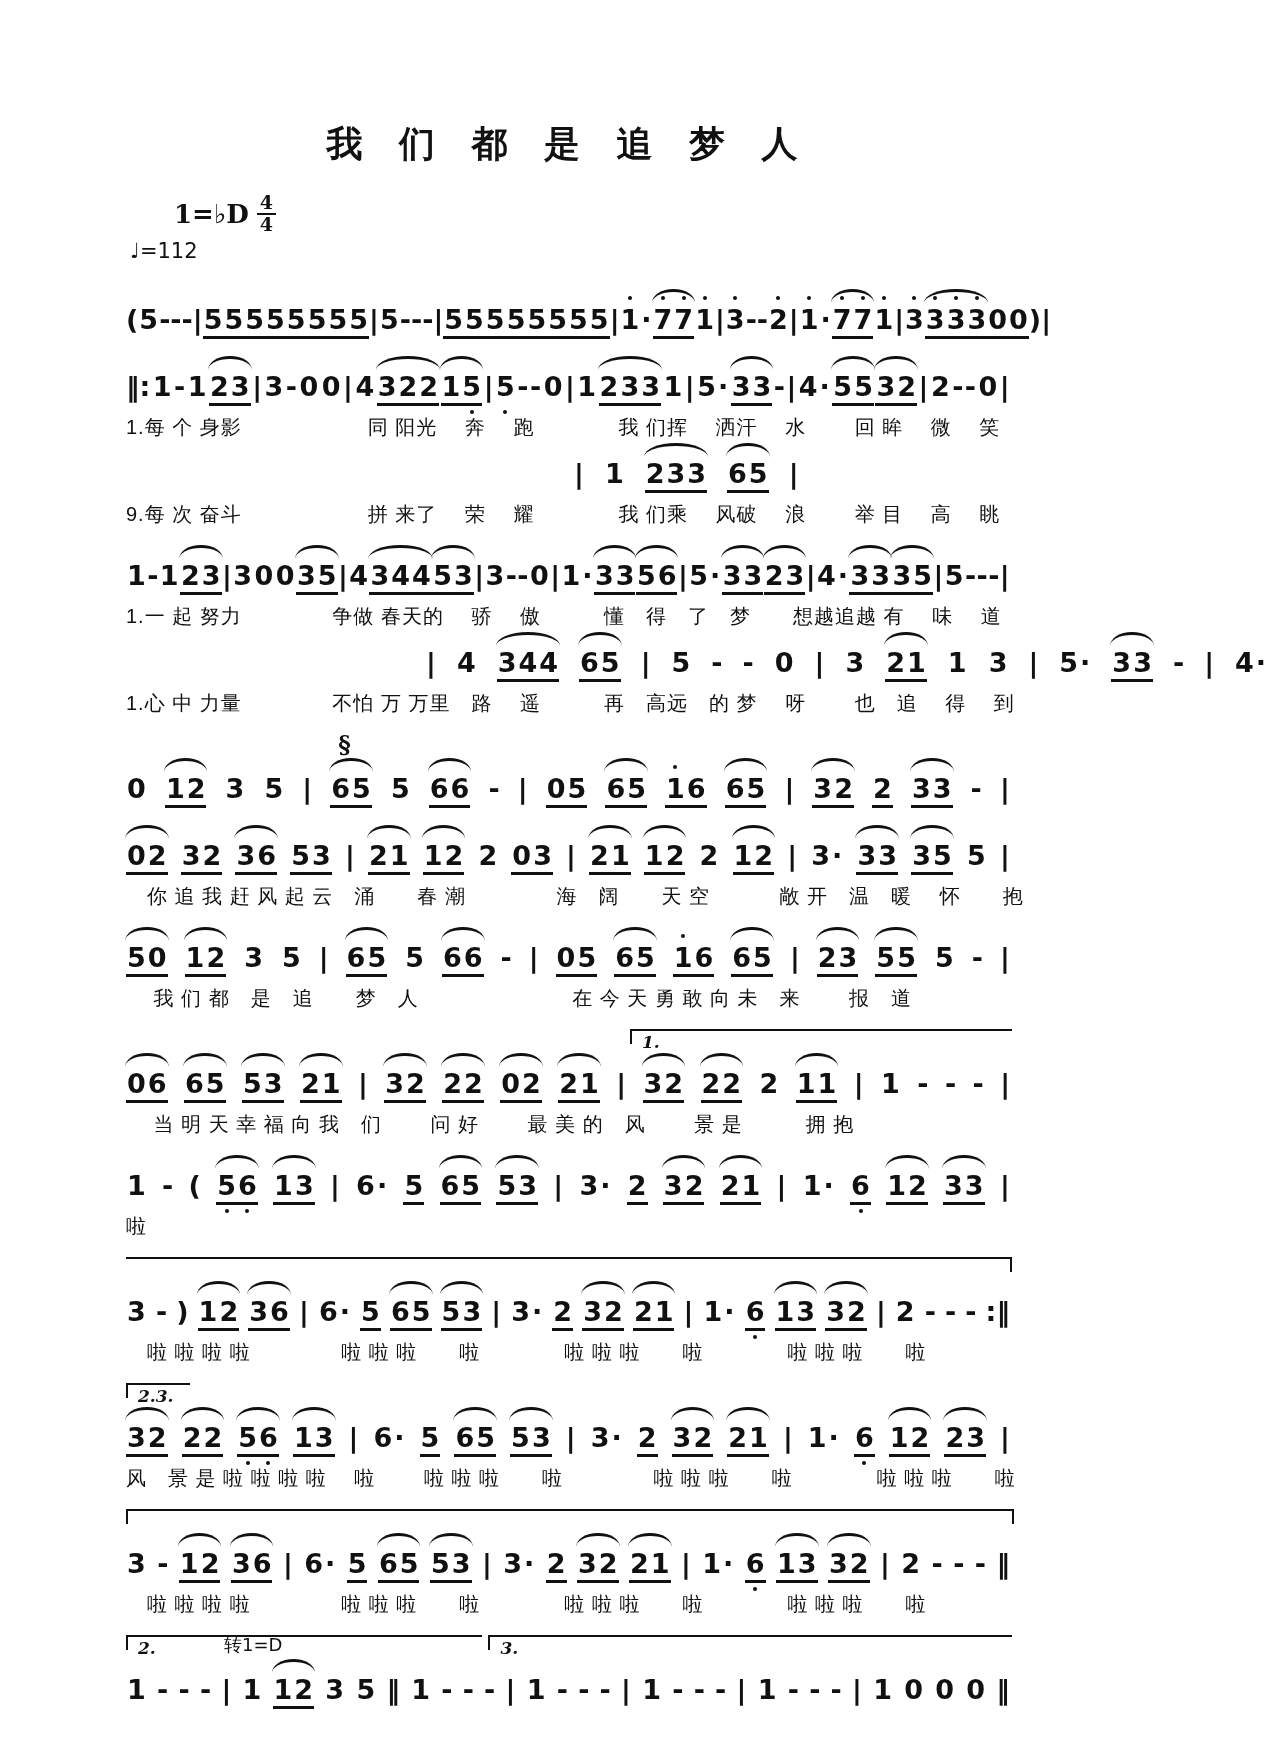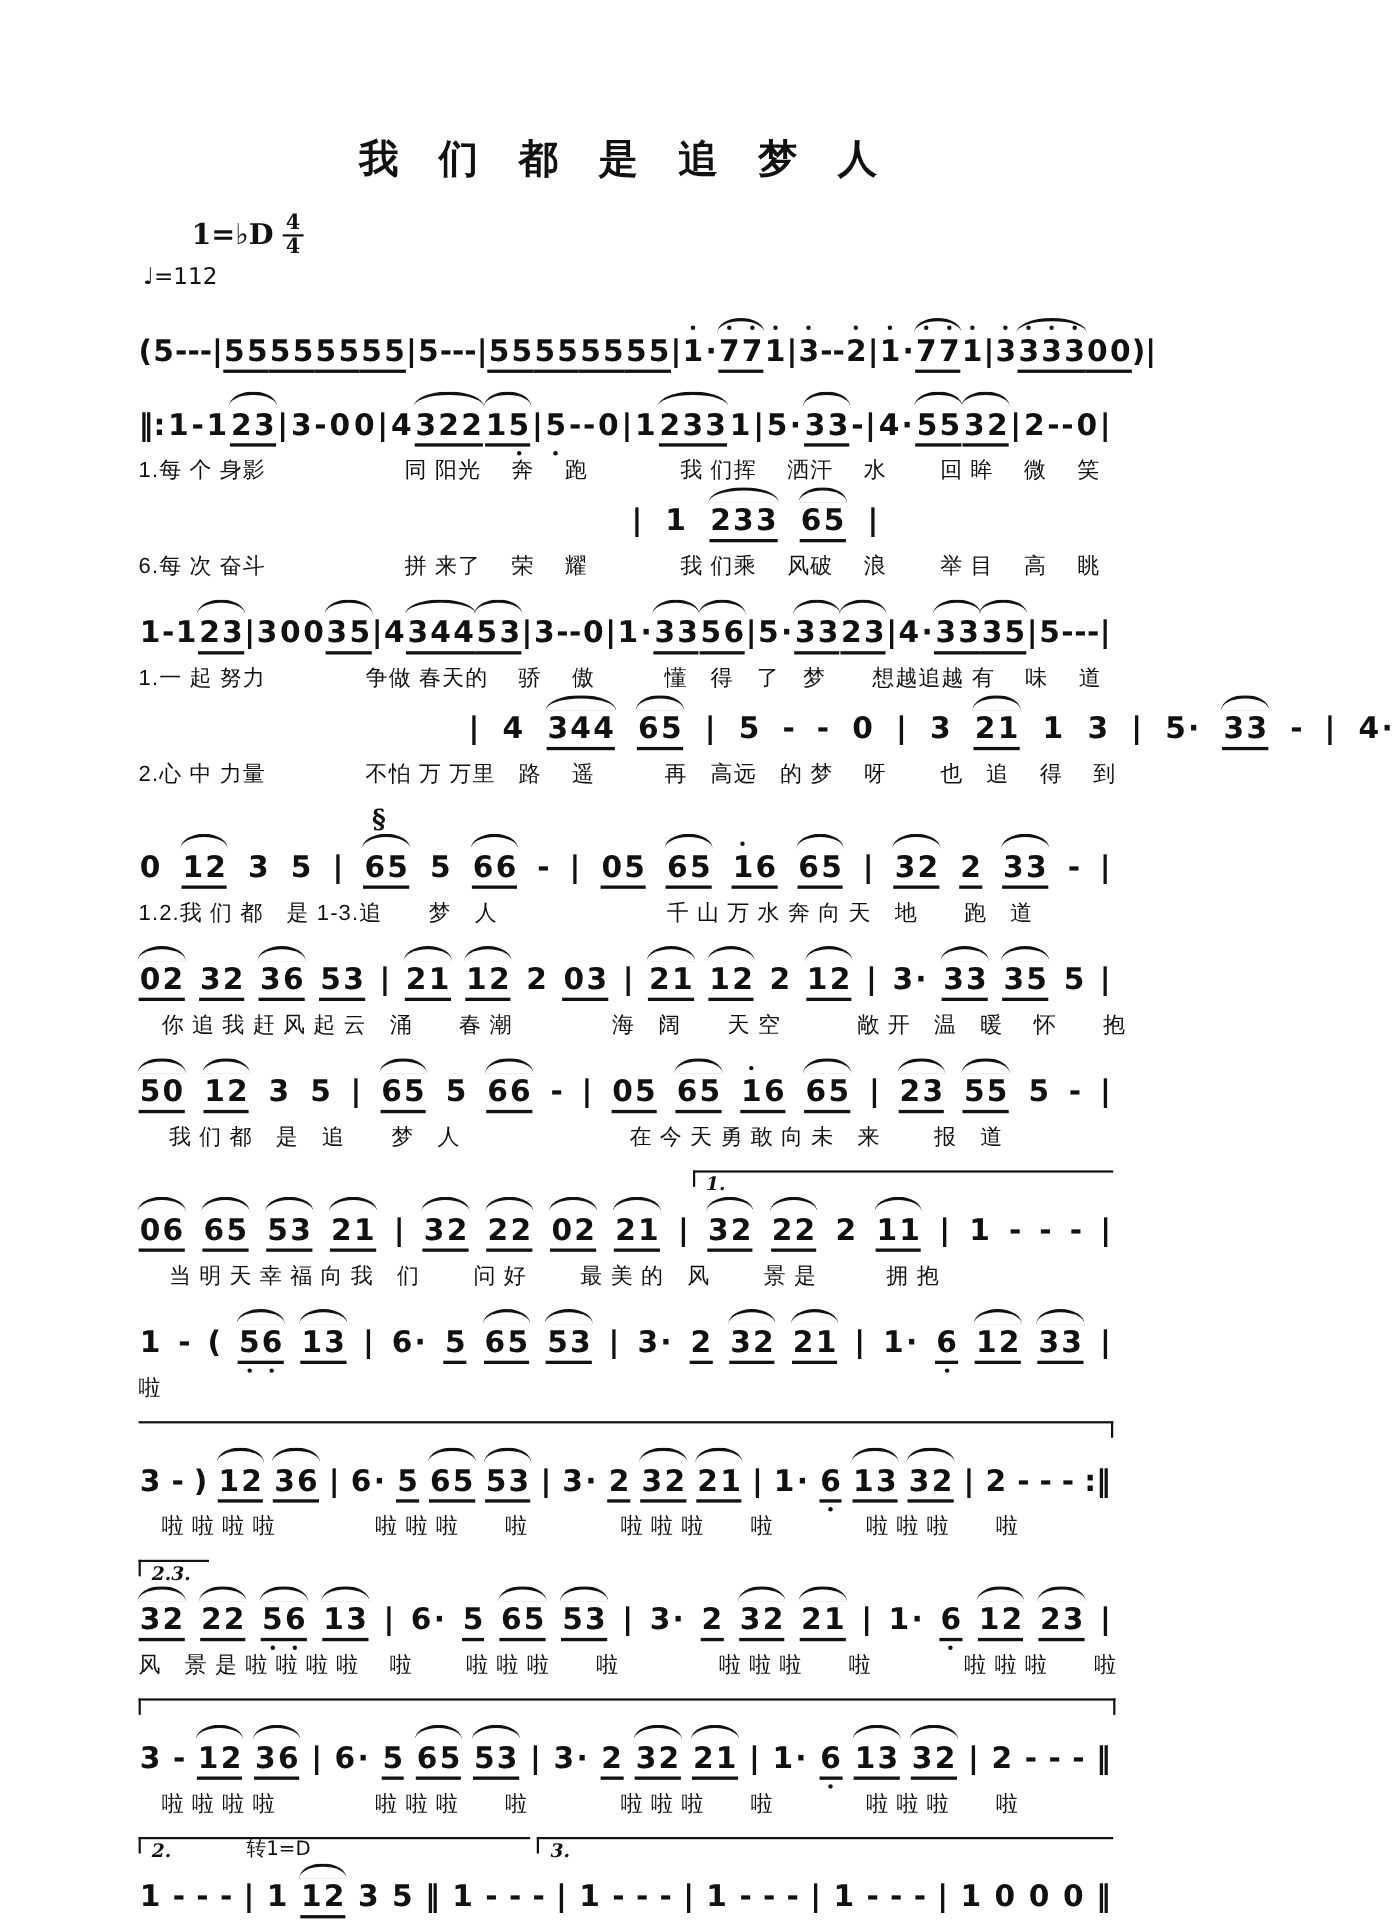--- a/index.html
+++ b/index.html
@@ -140,21 +140,21 @@
             <span class="tok sym">|</span>
           </div>
           <div class="lyrics">1.每 个 身影　　　　　　同 阳光　 奔　 跑　　　　我 们挥　 洒汗　 水　　 回 眸　 微　 笑</div>
           <div class="notes frag" style="margin-left: 448px;">
             <span class="tok sym">|</span>
             <span class="tok"><span class="grp"><span class="dg">1</span></span></span>
             <span class="tok"><span class="grp u1"><span class="dg">2</span><span class="dg">3</span><span class="dg">3</span><span class="arc"></span></span></span>
             <span class="tok"><span class="grp u1"><span class="dg">6</span><span class="dg">5</span><span class="arc"></span></span></span>
             <span class="tok sym">|</span>
           </div>
-          <div class="lyrics">6.每 次 奋斗　　　　　　拼 来了　 荣　 耀　　　　我 们乘　 风破　 浪　　 举 目　 高　 眺</div>
+          <div class="lyrics">9.每 次 奋斗　　　　　　拼 来了　 荣　 耀　　　　我 们乘　 风破　 浪　　 举 目　 高　 眺</div>
         </div>
         <div class="system">
           <div class="notes">
             <span class="tok"><span class="grp"><span class="dg">1</span></span></span>
             <span class="tok sym">-</span>
             <span class="tok"><span class="grp"><span class="dg">1</span></span></span>
             <span class="tok"><span class="grp u1"><span class="dg">2</span><span class="dg">3</span><span class="arc"></span></span></span>
             <span class="tok sym">|</span>
             <span class="tok"><span class="grp"><span class="dg">3</span></span></span>
             <span class="tok"><span class="grp"><span class="dg">0</span></span></span>
@@ -204,21 +204,21 @@
             <span class="tok"><span class="grp u1"><span class="dg">2</span><span class="dg">1</span><span class="arc"></span></span></span>
             <span class="tok"><span class="grp"><span class="dg">1</span></span></span>
             <span class="tok"><span class="grp"><span class="dg">3</span></span></span>
             <span class="tok sym">|</span>
             <span class="tok"><span class="grp"><span class="dg">5</span><span class="dg">·</span></span></span>
             <span class="tok"><span class="grp u1"><span class="dg">3</span><span class="dg">3</span><span class="arc"></span></span></span>
             <span class="tok sym">-</span>
             <span class="tok sym">|</span>
             <span class="tok"><span class="grp"><span class="dg">4</span><span class="dg">·</span></span></span>
           </div>
-          <div class="lyrics">2.心 中 力量　　　　 不怕 万 万里　路　 遥　　　再　高远　的 梦　 呀　　 也　追　 得　 到</div>
+          <div class="lyrics">1.心 中 力量　　　　 不怕 万 万里　路　 遥　　　再　高远　的 梦　 呀　　 也　追　 得　 到</div>
         </div>
         <div class="system pad-top">
           <span class="segno" style="left: 24%;">§</span>
           <div class="notes">
             <span class="tok"><span class="grp"><span class="dg">0</span></span></span>
             <span class="tok"><span class="grp u1"><span class="dg">1</span><span class="dg">2</span><span class="arc"></span></span></span>
             <span class="tok"><span class="grp"><span class="dg">3</span></span></span>
             <span class="tok"><span class="grp"><span class="dg">5</span></span></span>
             <span class="tok sym">|</span>
             <span class="tok"><span class="grp u1"><span class="dg">6</span><span class="dg">5</span><span class="arc"></span></span></span>
@@ -230,21 +230,20 @@
             <span class="tok"><span class="grp u1"><span class="dg">6</span><span class="dg">5</span><span class="arc"></span></span></span>
             <span class="tok"><span class="grp u1"><span class="dg hi">1</span><span class="dg">6</span></span></span>
             <span class="tok"><span class="grp u1"><span class="dg">6</span><span class="dg">5</span><span class="arc"></span></span></span>
             <span class="tok sym">|</span>
             <span class="tok"><span class="grp u1"><span class="dg">3</span><span class="dg">2</span><span class="arc"></span></span></span>
             <span class="tok"><span class="grp u1"><span class="dg">2</span></span></span>
             <span class="tok"><span class="grp u1"><span class="dg">3</span><span class="dg">3</span><span class="arc"></span></span></span>
             <span class="tok sym">-</span>
             <span class="tok sym">|</span>
           </div>
-          <div class="lyrics">1.2.我 们 都　是 1-3.追　　梦　人　　　　　　　 千 山 万 水 奔 向 天　地　　跑　道</div>
         </div>
         <div class="system">
           <div class="notes">
             <span class="tok"><span class="grp u1"><span class="dg">0</span><span class="dg">2</span><span class="arc"></span></span></span>
             <span class="tok"><span class="grp u1"><span class="dg">3</span><span class="dg">2</span></span></span>
             <span class="tok"><span class="grp u1"><span class="dg">3</span><span class="dg">6</span><span class="arc"></span></span></span>
             <span class="tok"><span class="grp u1"><span class="dg">5</span><span class="dg">3</span></span></span>
             <span class="tok sym">|</span>
             <span class="tok"><span class="grp u1"><span class="dg">2</span><span class="dg">1</span><span class="arc"></span></span></span>
             <span class="tok"><span class="grp u1"><span class="dg">1</span><span class="dg">2</span><span class="arc"></span></span></span>

